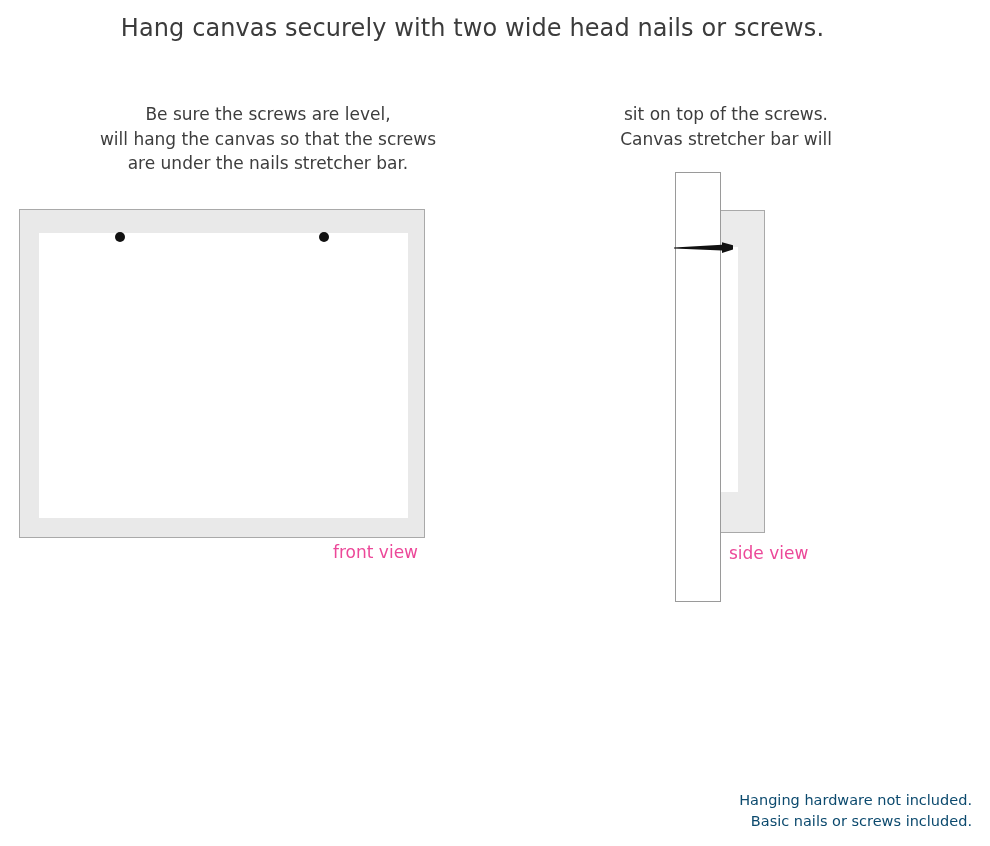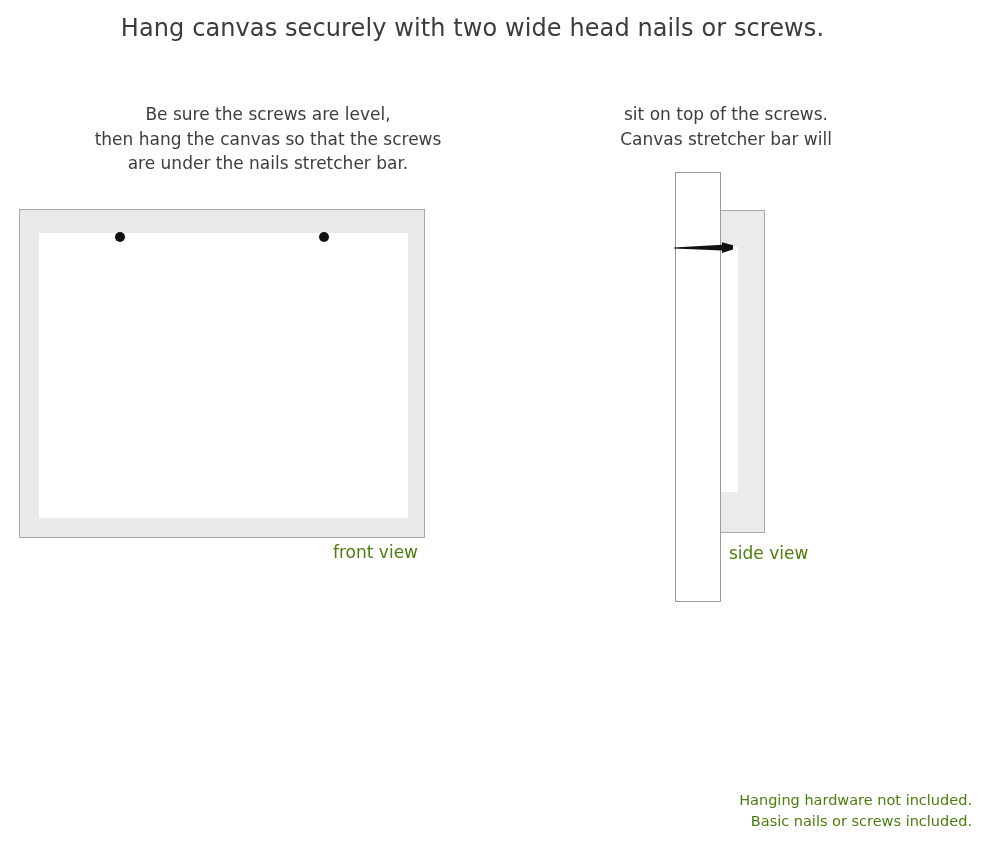--- a/index.html
+++ b/index.html
@@ -86,21 +86,21 @@
     height: 10px;
     border-radius: 50%;
     background: #111111;
   }
   .screw-dot-left  { left: 115px; top: 232px; }
   .screw-dot-right { left: 319px; top: 232px; }
 
   .view-label {
     position: absolute;
     font-size: 17px;
-    color: #4d7c0f;
+    color: #ec4899;
     white-space: nowrap;
   }
   .label-front { left: 333px; top: 542px; }
   .label-side  { left: 729px; top: 543px; }
 
   
   .side-wall {
     position: absolute;
     left: 675px;
     top: 172px;
@@ -141,34 +141,34 @@
   }
 
   
   .footer {
     position: absolute;
     right: 18px;
     top: 790px;
     text-align: right;
     font-size: 14.5px;
     line-height: 21px;
-    color: #4d7c0f;
+    color: #0c4a6e;
   }
   .footer .line { display: block; white-space: nowrap; }
 </style>
 </head>
 <body>
 
 <div class="page">
 
   <div class="title">Hang canvas securely with two wide head nails or screws.</div>
 
   <div class="instructions instructions-left">
     <span class="line">Be sure the screws are level,</span>
-    <span class="line">then hang the canvas so that the screws</span>
+    <span class="line">will hang the canvas so that the screws</span>
     <span class="line">are under the nails stretcher bar.</span>
   </div>
 
   <div class="instructions instructions-right">
     <span class="line">sit on top of the screws.</span>
     <span class="line">Canvas stretcher bar will</span>
   </div>
 
   <div class="front-view">
     <div class="front-view-inner"></div>

